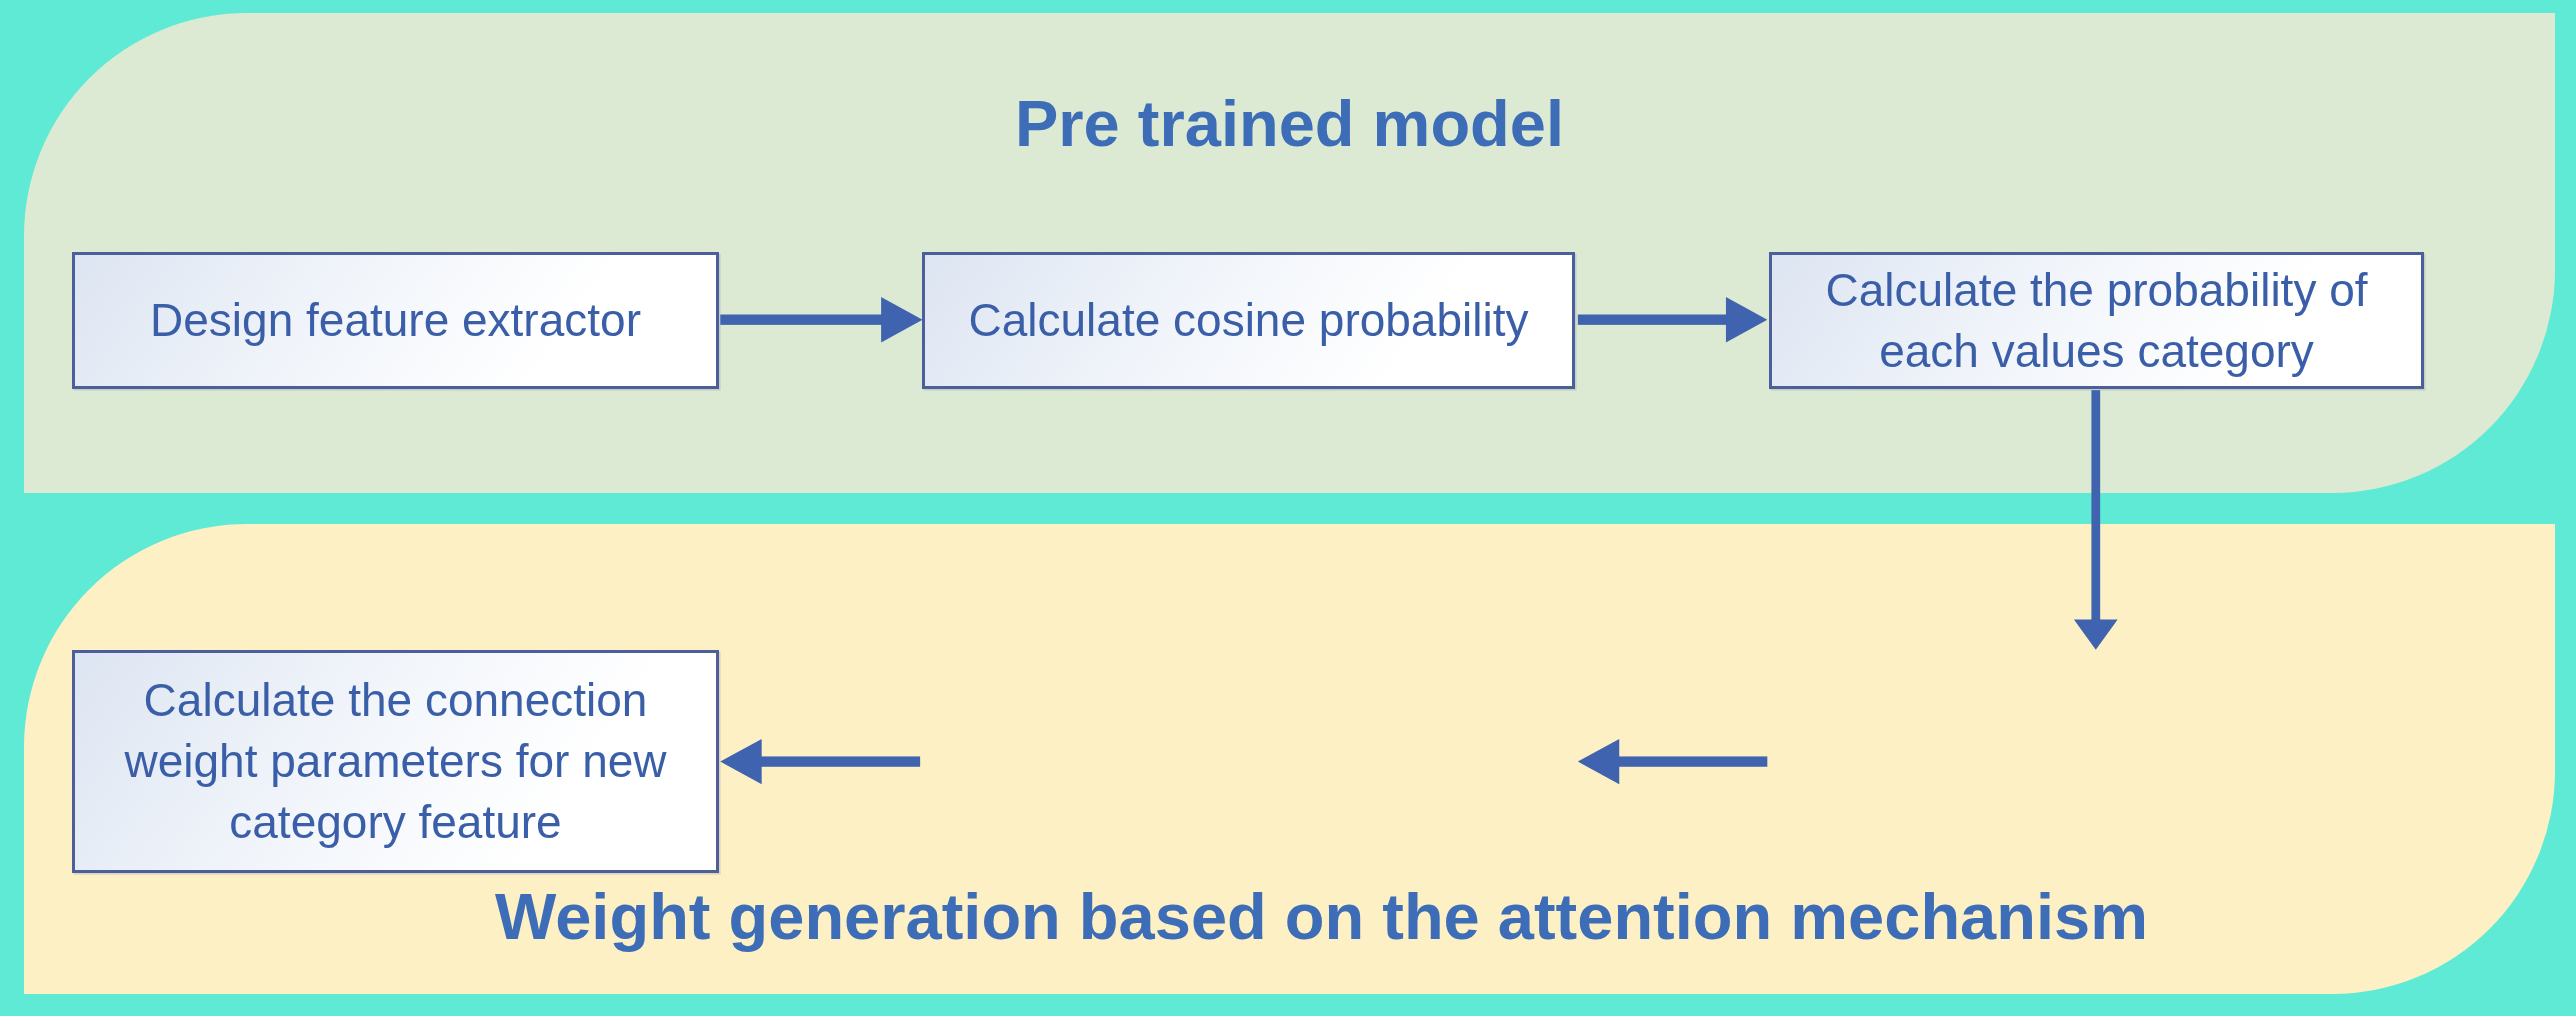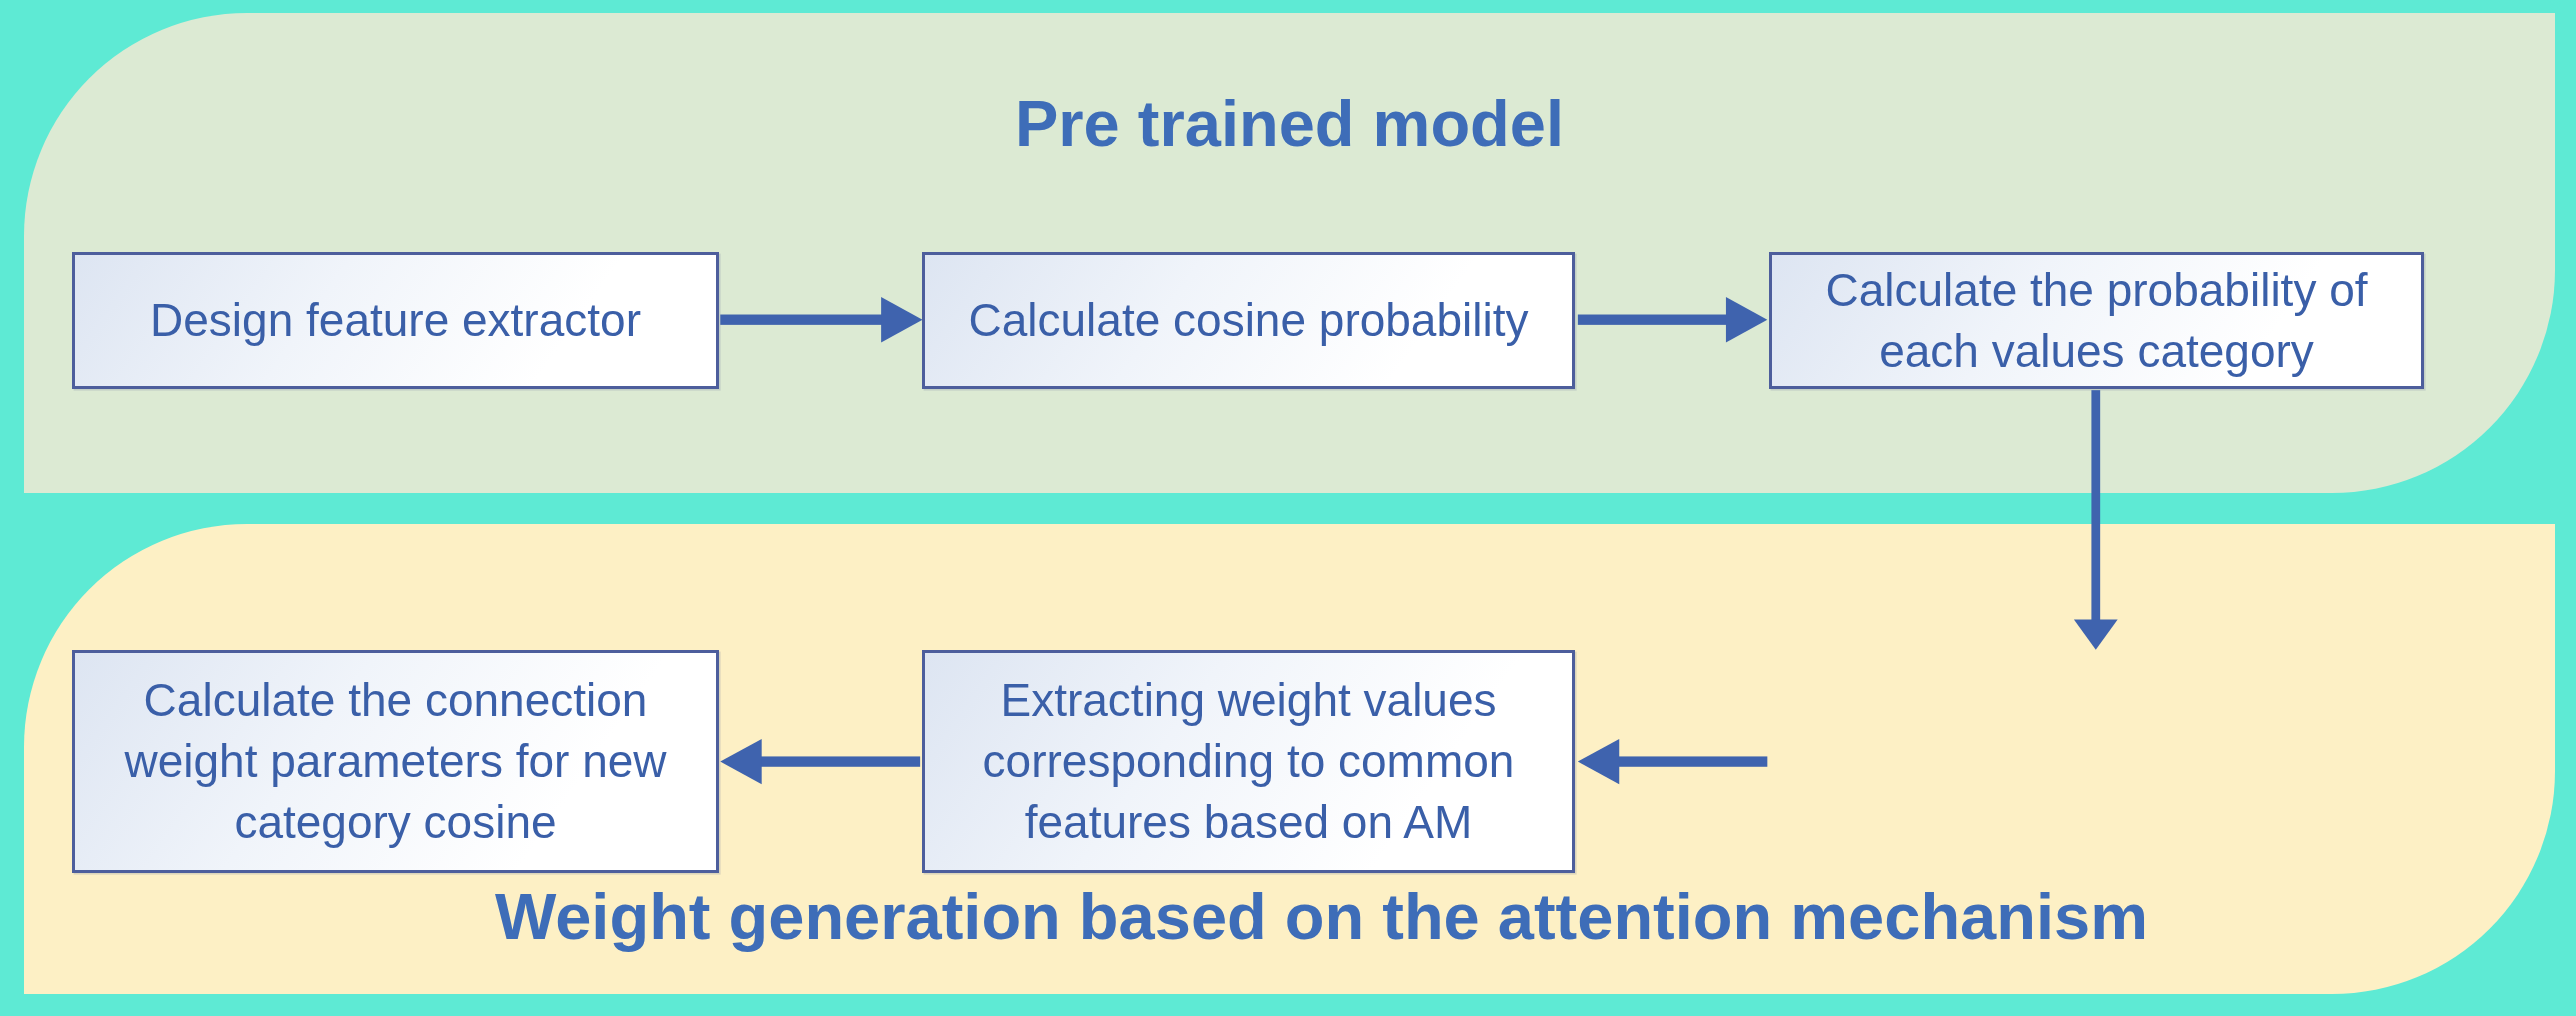--- a/index.html
+++ b/index.html
@@ -85,24 +85,21 @@
   <div class="section-title title-pre">Pre trained model</div>
   <div class="section-title title-weight">Weight generation based on the attention mechanism</div>
 
   <div class="flow-box row-top col-1">Design feature extractor</div>
   <div class="flow-box row-top col-2">Calculate cosine probability</div>
   <div class="flow-box row-top col-3">Calculate the probability of
 each values category</div>
 
   <div class="flow-box row-bottom col-1">Calculate the connection
 weight parameters for new
-category cosine</div>
-  <div class="flow-box row-bottom col-2">Extracting weight values
-corresponding to common
-features based on AM</div>
+category feature</div>
 
   <svg class="arrow-layer" width="2576" height="1016" viewBox="0 0 3234 1276">
     <g fill="#3f63ae">
 
       <g>
         <rect x="904" y="395" width="204" height="13"></rect>
         <polygon points="1106,373 1158,401.5 1106,430"></polygon>
       </g>
 
       <g>

